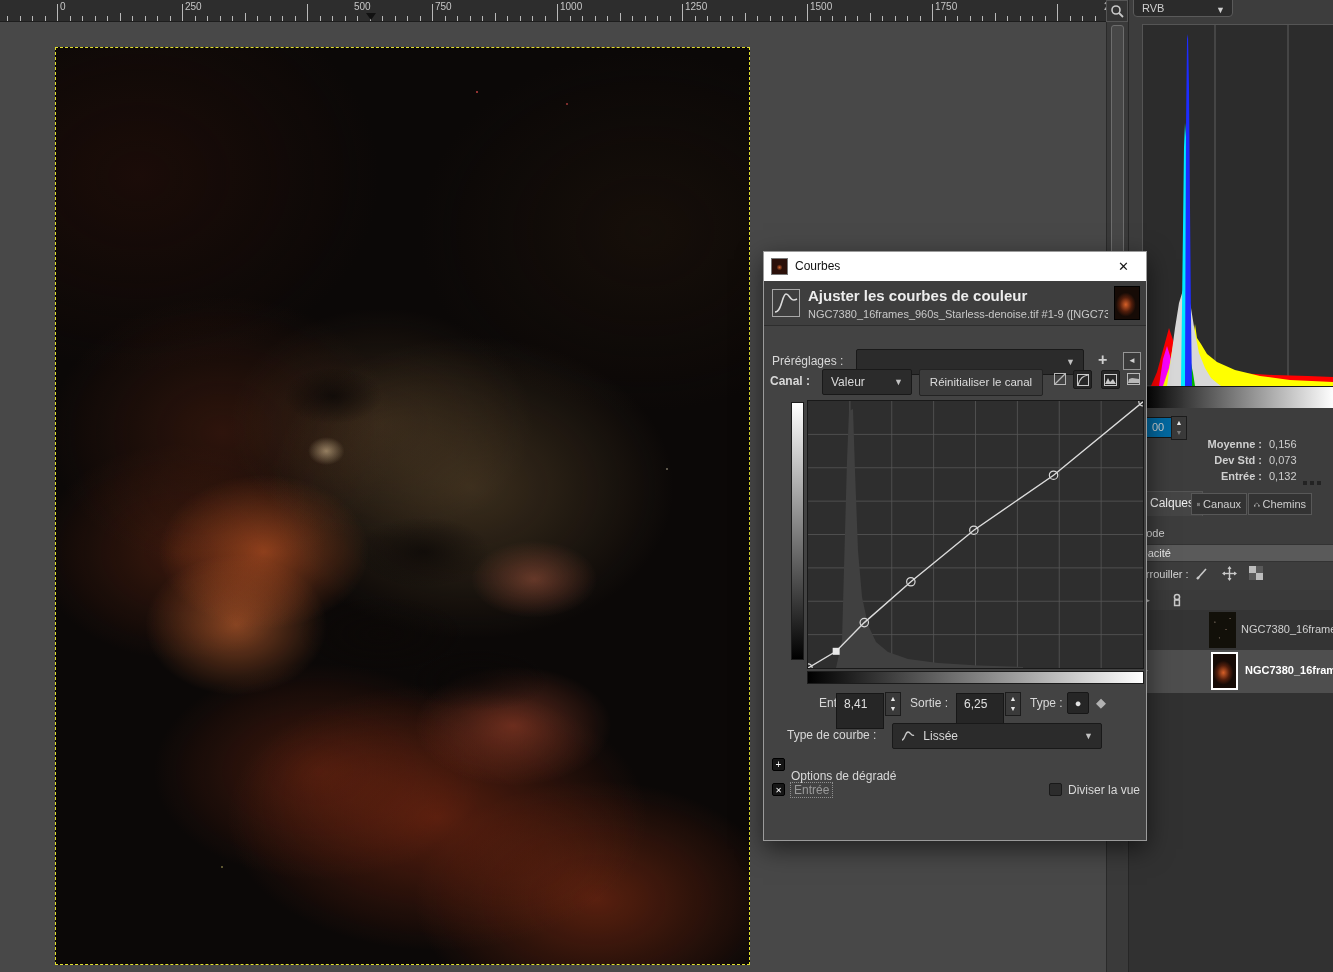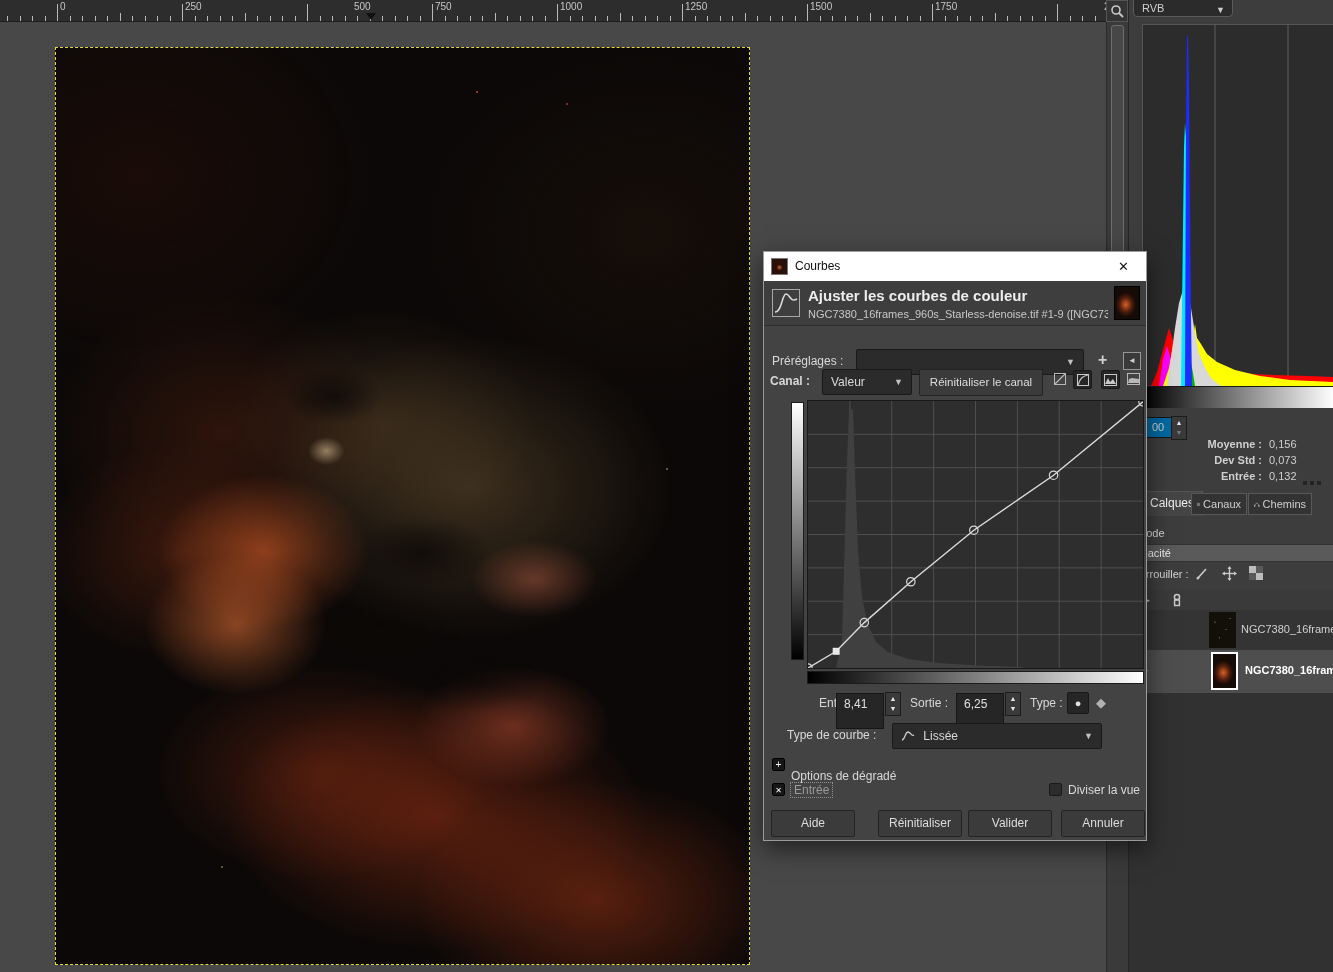--- a/index.html
+++ b/index.html
@@ -497,21 +497,15 @@
       <div class="dlg-label" style="left:27px;top:12px;">Options de dégradé</div>
     </div>
 
     <div id="row-pv">
       <div class="checkbox" style="left:8px;top:1px;font-size:8px;line-height:13px;">✕</div>
       <div class="dlg-label" id="apercu-label" style="left:27px;top:1px;color:#9a9a9a;">Entrée</div>
       <div class="checkbox" style="left:285px;top:1px;background:#2c2c2c;border:1px solid #191919;"></div>
       <div class="dlg-label" style="left:304px;top:1px;">Diviser la vue</div>
     </div>
 
-    <div id="row-btns">
-      <div class="dlg-btn" style="left:7px;width:84px;">Aide</div>
-      <div class="dlg-btn" style="left:114px;width:84px;">Réinitialiser</div>
-      <div class="dlg-btn" style="left:204px;width:84px;">Valider</div>
-      <div class="dlg-btn" style="left:297px;width:84px;">Annuler</div>
-    </div>
   </div>
 
 </div>
 
 </body></html>

